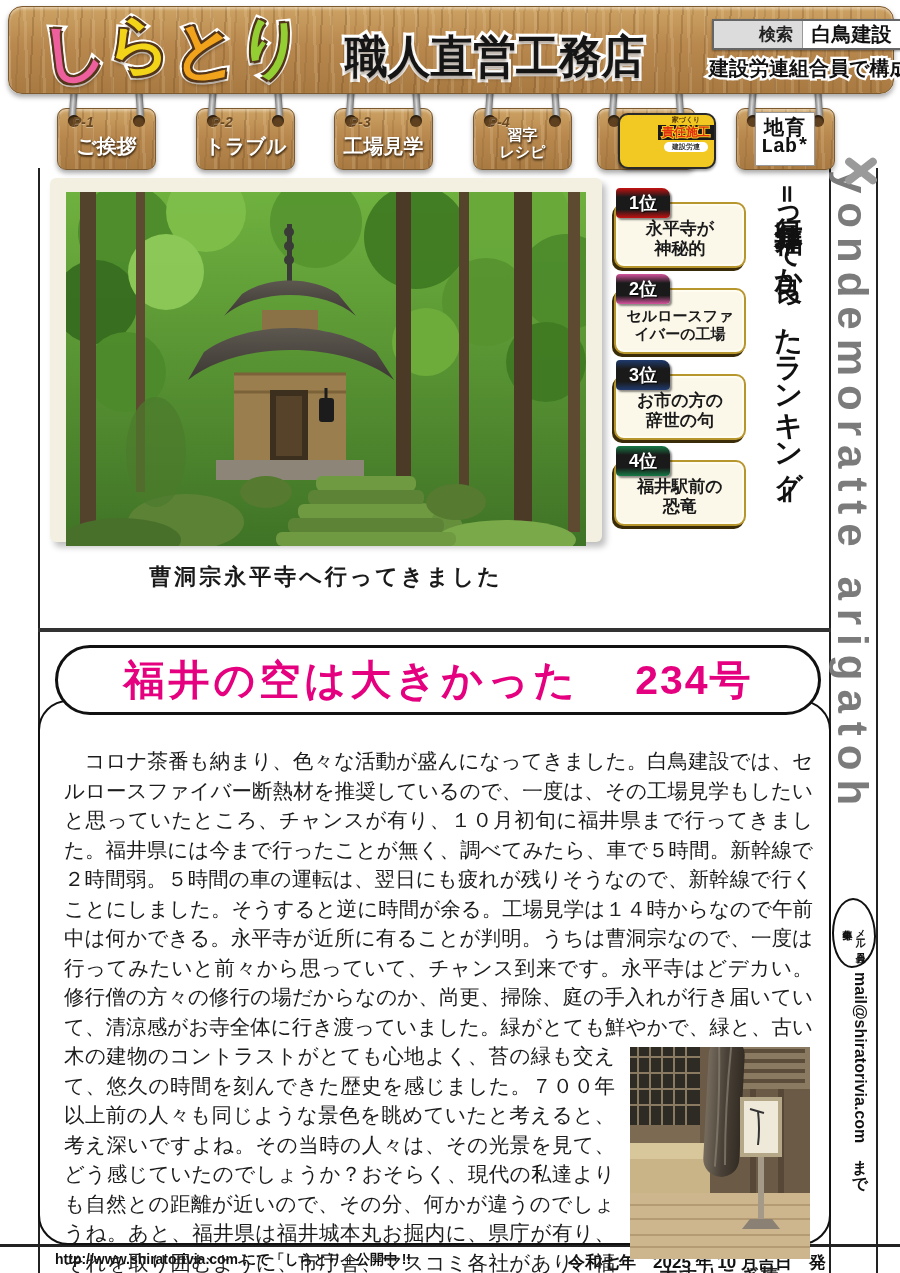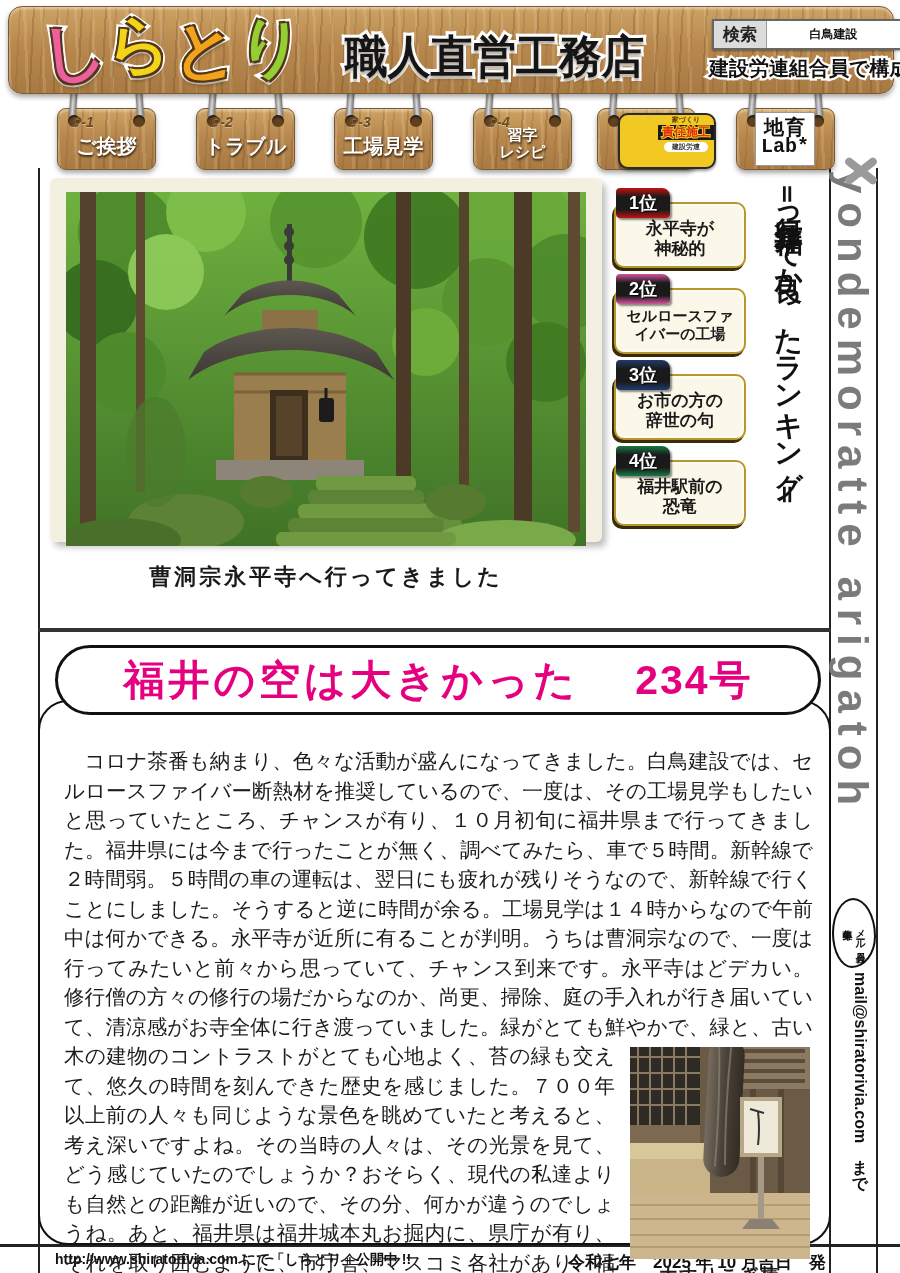--- a/index.html
+++ b/index.html
@@ -25,22 +25,22 @@
     text-shadow:2px 2px 0 #53351a,-2px 2px 0 #53351a,2px -2px 0 #53351a,-2px -2px 0 #53351a,0 5px 4px rgba(60,35,10,.45);}
   .lc0{color:#ee5f9e;transform:rotate(-8deg) translateY(2px);}
   .lc1{color:#f2d418;transform:rotate(5deg) translateY(-4px);}
   .lc2{color:#f2a31c;transform:rotate(-5deg);}
   .lc3{color:#93ce33;transform:rotate(6deg) translateY(-2px);}
   .sign-title{position:absolute;left:336px;top:20px;font-size:45px;font-weight:900;letter-spacing:0px;
     color:#151515;-webkit-text-stroke:6px #fff;paint-order:stroke;transform:scaleX(.95);transform-origin:left;
     text-shadow:0 3px 3px rgba(60,35,10,.4);white-space:nowrap;}
   .searchbar{position:absolute;left:703px;top:12px;width:186px;height:27px;display:flex;
     border:2px solid #666;background:#e6e6e6;box-shadow:0 1px 2px rgba(0,0,0,.4);}
-  .search-label{width:52px;font-size:17px;font-weight:700;color:#222;display:flex;align-items:center;justify-content:center;background:#dcdcdc;}
-  .search-field{flex:1;background:#fff;font-size:12px;font-weight:700;display:flex;align-items:center;justify-content:center;border-left:1px solid #999;}
+  .search-label{width:52px;font-size:17px;font-weight:700;color:#222;display:flex;align-items:center;justify-content:center;background:#dcdcdc;padding-left:36px;}
+  .search-field{flex:1;background:#fff;font-size:20px;font-weight:700;display:flex;align-items:center;justify-content:center;border-left:1px solid #999;}
   .sign-sub{position:absolute;left:700px;top:48px;font-size:20px;font-weight:900;color:#111;
     -webkit-text-stroke:4.5px #fff;paint-order:stroke;white-space:nowrap;}
 
   
   .tab{position:absolute;top:108px;width:97px;height:60px;border-radius:9px;z-index:4;text-align:center;}
   .hook{position:absolute;width:7px;height:36px;top:-27px;border-radius:4px;
     background:linear-gradient(90deg,#7a7a7a,#d8d8d8 45%,#6f6f6f);box-shadow:0 1px 2px rgba(0,0,0,.4);}
   .hook.l{left:12px;transform:rotate(4deg);}
   .hook.r{right:12px;transform:rotate(-4deg);}
   .hole{position:absolute;width:12px;height:12px;border-radius:50%;background:#5f4120;top:6px;box-shadow:inset 0 2px 2px rgba(0,0,0,.6);}

